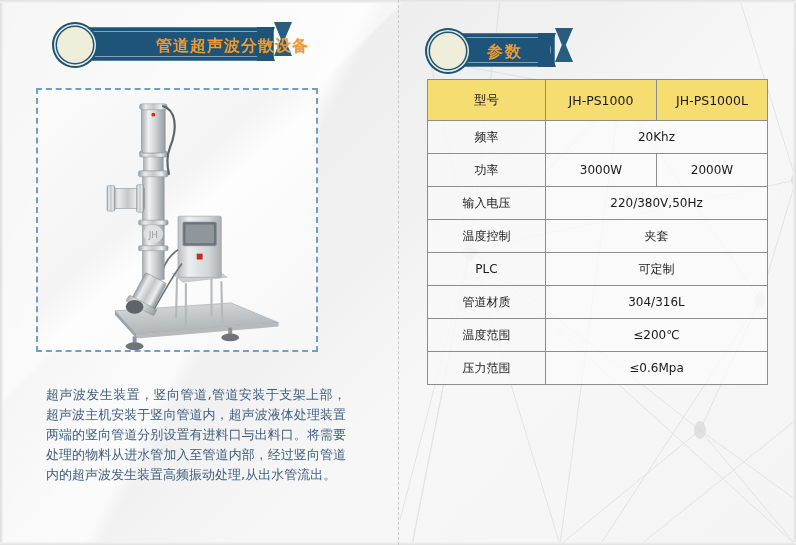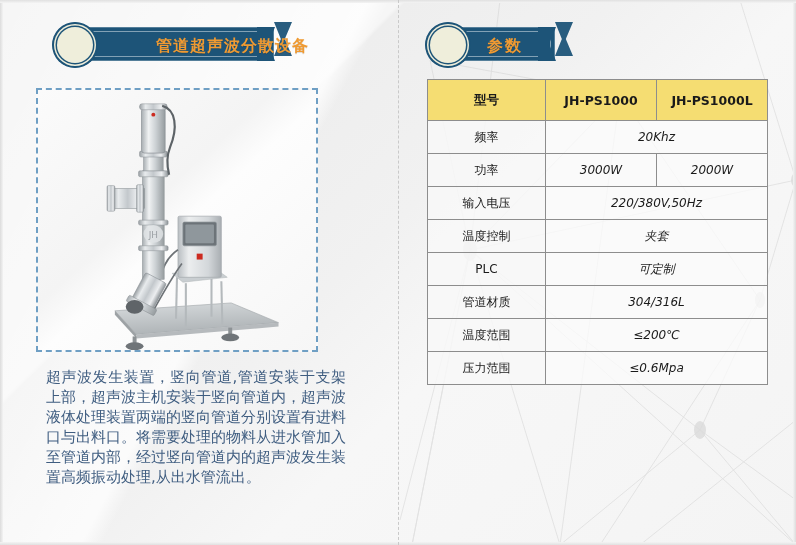--- a/index.html
+++ b/index.html
@@ -69,38 +69,38 @@
     width:36px;height:36px;border-radius:50%;
     background:#efeedb;
     box-shadow:0 0 0 1.5px #1d5478, 0 0 0 3px #efeedb, 0 0 0 4.5px #1d5478;
   }
 
   
   #banner-left{left:52px;top:22px;width:300px;}
   #banner-left .ribbon{width:200px;}
   #banner-left .banner-title{left:104px;top:14px;font-size:16px;letter-spacing:1px;}
   
-  #banner-right{left:425px;top:22px;width:220px;}
+  #banner-right{left:425px;top:28px;width:220px;}
   #banner-right .ribbon{width:108px;}
   #banner-right .banner-title{left:62px;top:14px;font-size:16px;letter-spacing:2px;}
 
   
   #product-frame{
     position:absolute;left:36px;top:88px;width:282px;height:264px;
     border:2px dashed #6f9fc4;
     background:linear-gradient(138deg,#fbfbfb 0%,#f4f4f4 42%,#fdfdfd 52%,#f6f6f6 100%);
     box-sizing:border-box;
   }
   #product-photo{position:absolute;inset:0;}
 
   
   #description{
-    position:absolute;left:46px;top:367px;width:300px;
+    position:absolute;left:46px;top:385px;width:300px;
     color:#3f5d80;
-    font-size:15px;
+    font-size:13px;
     line-height:20px;
     text-align:justify;
     font-family:"DejaVu Sans","Liberation Sans",sans-serif;
   }
 
   
   #spec-table{
     position:absolute;left:427px;top:79px;width:341px;
     border-collapse:collapse;
     table-layout:fixed;
@@ -110,26 +110,26 @@
     border:1px solid #8d8d8d;
     text-align:center;
     vertical-align:middle;
     height:30px;
     font-size:12px;
     color:#1a1a1a;
     font-family:"DejaVu Sans","Liberation Sans",sans-serif;
   }
   #spec-table tr.header-row td{
     background:#f5dd72;
-    font-weight:bold;
+    font-weight:normal;
     height:38px;
     font-size:12.5px;
   }
   #spec-table td.label-cell{width:115px;background:rgba(248,248,248,.6);}
-  #spec-table td.value-cell{background:rgba(252,252,252,.45);font-style:italic;}
+  #spec-table td.value-cell{background:rgba(252,252,252,.45);}
 </style>
 </head>
 <body>
 
 <div id="page">
 
   <div id="bg-sheen"></div>
 
   <svg id="bg-net" viewBox="0 0 796 545" preserveAspectRatio="none">
     <g stroke="#c9c9c9" stroke-width="0.9" fill="none" opacity="0.85">

